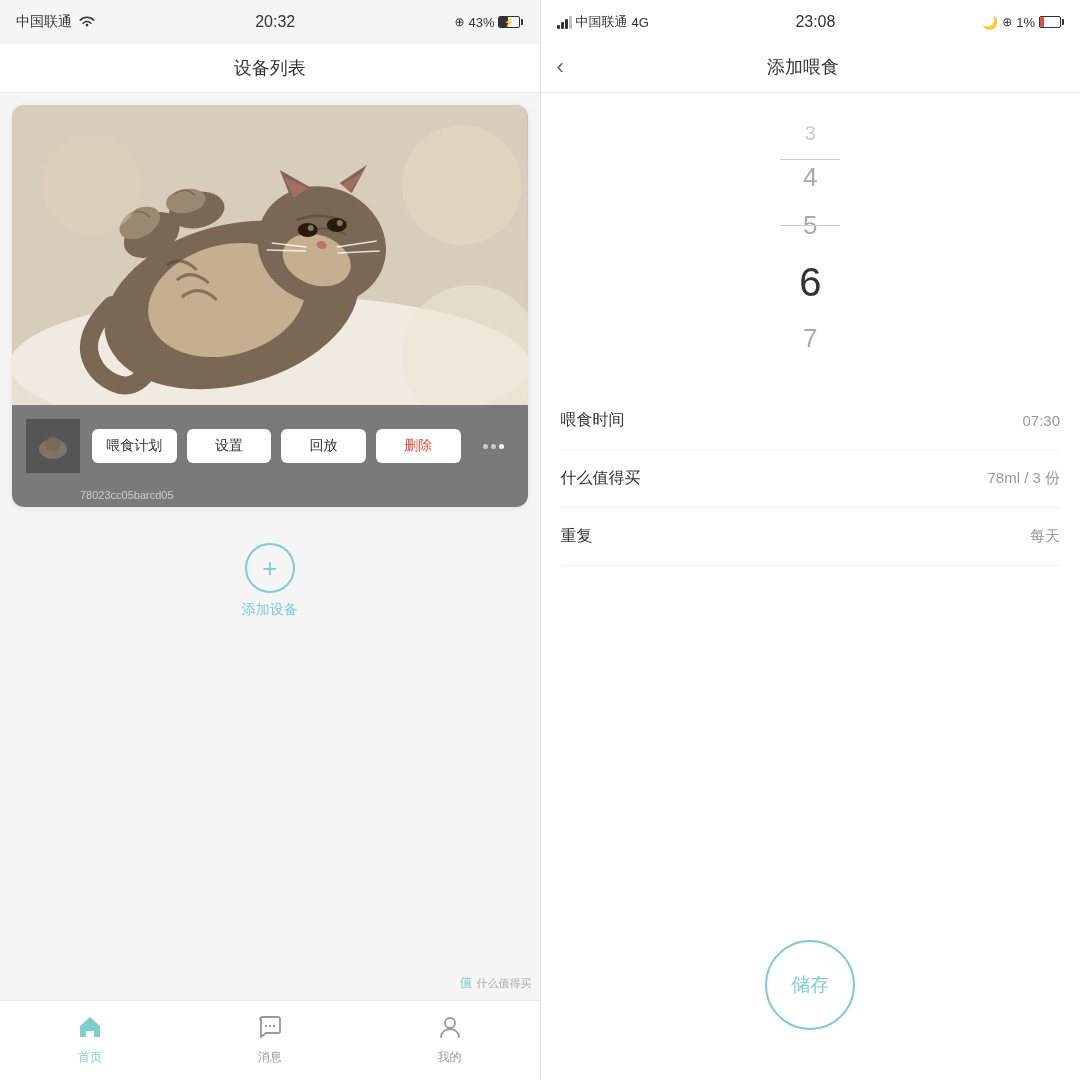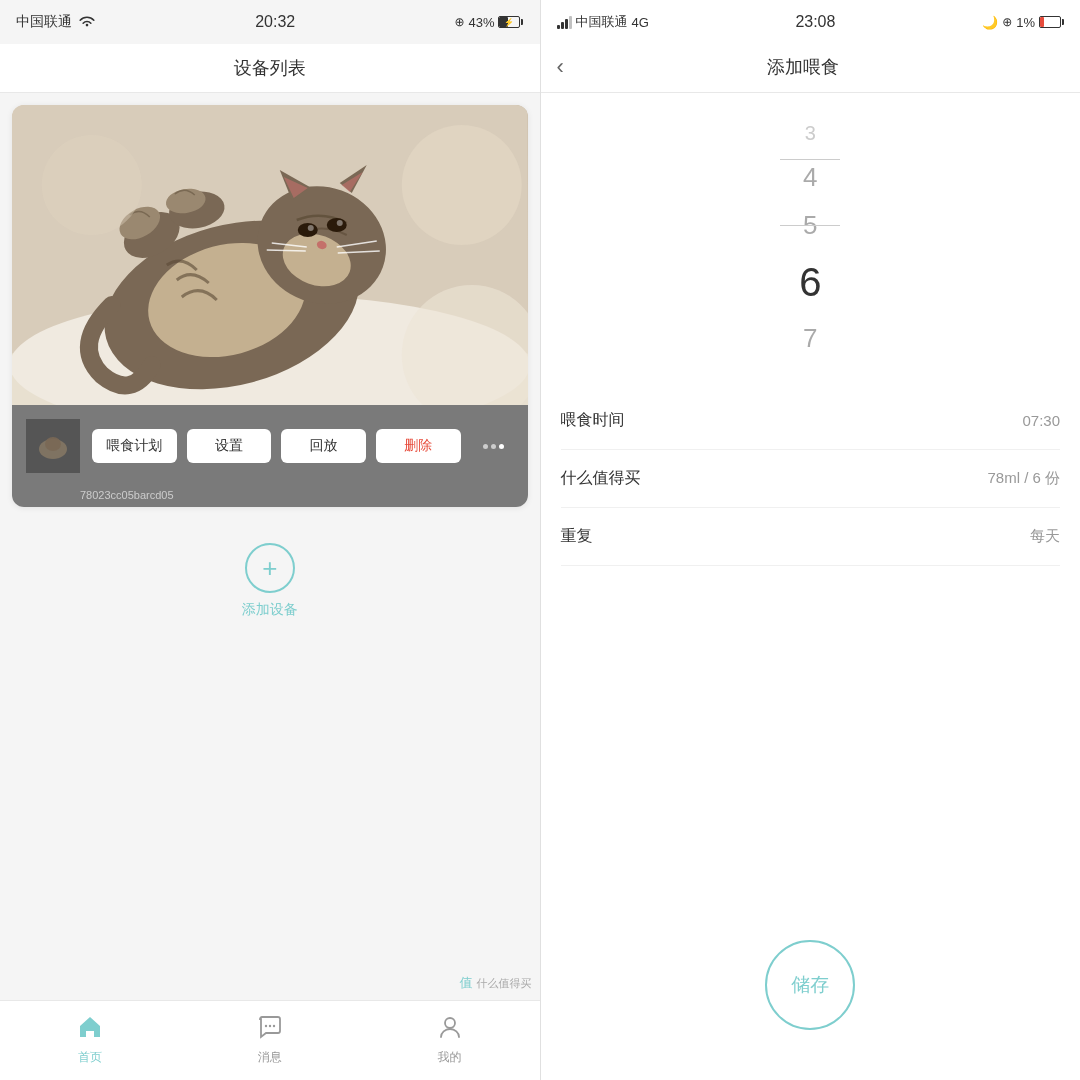--- a/index.html
+++ b/index.html
@@ -588,21 +588,21 @@
     <div class="picker-item near">7</div>
   </div>
 
   <div class="settings-section">
     <div class="setting-row">
       <span class="setting-label">喂食时间</span>
       <span class="setting-value">07:30</span>
     </div>
     <div class="setting-row">
       <span class="setting-label">什么值得买</span>
-      <span class="setting-value">78ml / 6 份</span>
+      <span class="setting-value">78ml / 3 份</span>
     </div>
     <div class="setting-row">
       <span class="setting-label">重复</span>
       <span class="setting-value">每天</span>
     </div>
   </div>
 
   <div class="save-btn-container">
     <button class="save-btn">储存</button>
   </div>

